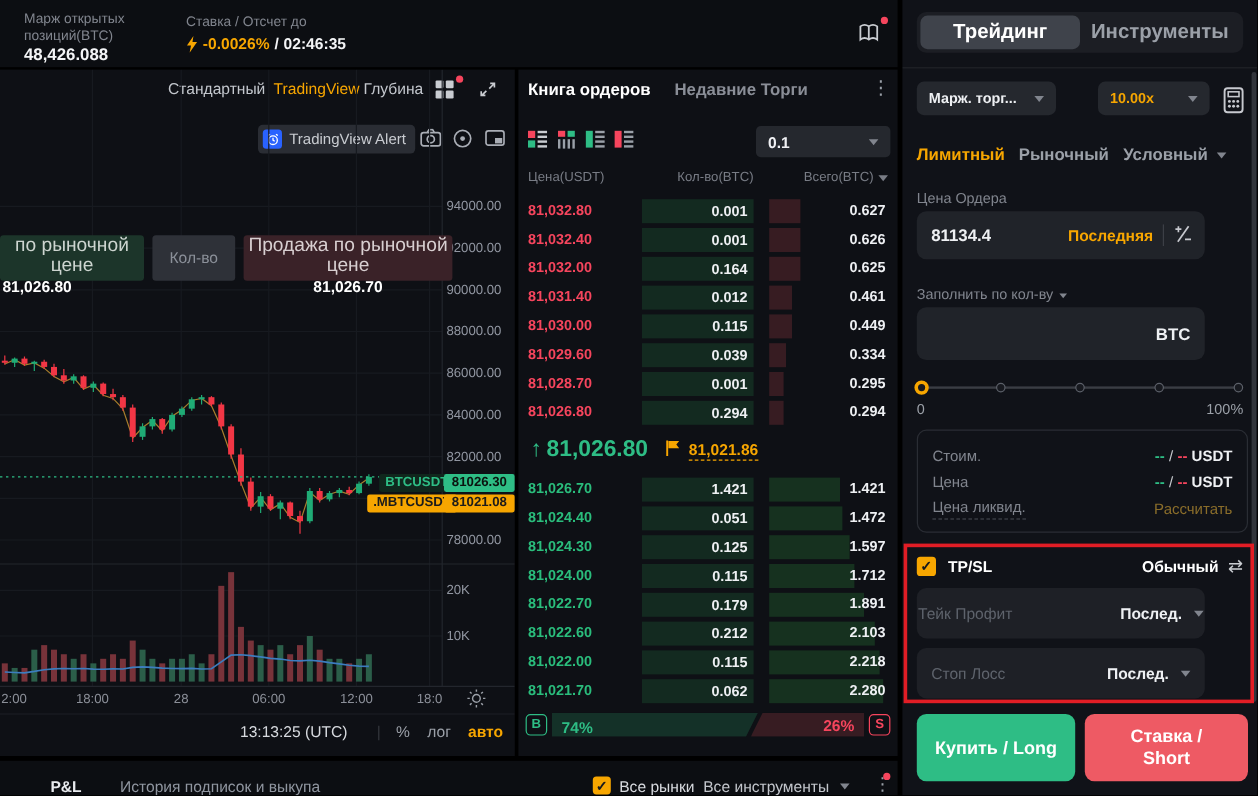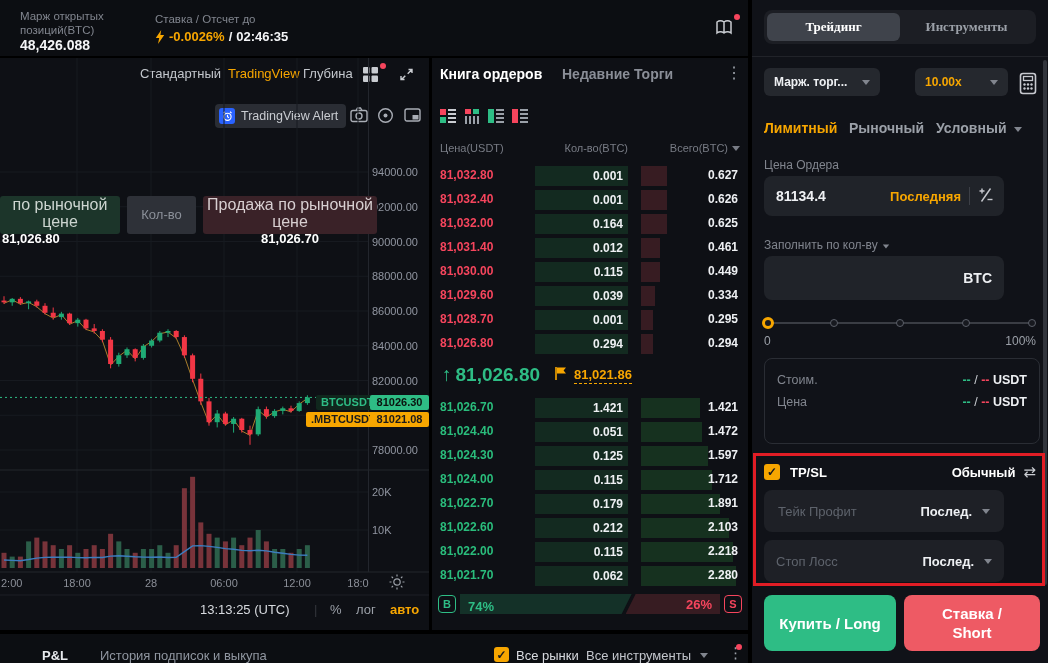--- a/index.html
+++ b/index.html
@@ -50,21 +50,21 @@
   .ask .ob-depth { background:#371c22; }
   .bid .ob-depth { background:#16311f; }
   .ob-total { position:absolute; right:10px; top:4px; color:#eef0f3; font-size:12px; font-weight:600; }
   .mini-icon { position:absolute; top:0; width:16px; height:16px; cursor:pointer; }
   .dd { background:#25282e; border-radius:4px; color:#f0f1f4; font-weight:700; display:flex; align-items:center; justify-content:space-between; cursor:pointer; }
   .caret { width:0; height:0; border-left:4px solid transparent; border-right:4px solid transparent; border-top:5px solid #81858e; display:inline-block; }
   .ratio-badge { width:18px; height:18px; border-radius:4px; font-size:11px; font-weight:700; display:flex; align-items:center; justify-content:center; }
 
   
   .rp-tabs { position:absolute; left:12px; top:10px; width:272px; height:34px; background:#1c1e24; border-radius:8px; display:flex; padding:3px; }
-  .rp-tab { flex:1; display:flex; align-items:center; justify-content:center; font-size:13px; font-weight:700; color:#9ba0a8; border-radius:6px; cursor:pointer;font-family:Liberation Serif, serif; }
+  .rp-tab { flex:1; display:flex; align-items:center; justify-content:center; font-size:17px; font-weight:700; color:#9ba0a8; border-radius:6px; cursor:pointer; }
   .rp-tab.active { background:#3f434b; color:#fff; }
   .rp-dd { position:absolute; height:28px; background:#25282e; border-radius:6px; display:flex; align-items:center; justify-content:space-between; padding:0 10px; font-size:12px; font-weight:700; cursor:pointer; }
   .otype { position:absolute; top:120px; font-size:14px; font-weight:700; color:#9ba0a8; cursor:pointer; }
   .otype.active { color:#f7a600; }
   .fld-label { position:absolute; left:12px; color:#81858e; font-size:12px; }
   .inp { position:absolute; left:12px; width:240px; background:#202329; border-radius:8px; display:flex; align-items:center; }
   .info-box { position:absolute; left:12px; top:358px; width:276px; height:86px; border:1px solid #2a2d34; border-radius:8px; padding:10px 12px; }
   .info-row { display:flex; justify-content:space-between; height:22px; align-items:center; font-size:12.5px; }
   .i-label { color:#81858e; }
   .dash-g { color:#2ebd85; font-weight:700; }
@@ -391,20 +391,24 @@
           <rect x="0" y="1" width="6" height="14" fill="#f6455d"></rect>
           <g fill="#9aa0a8">
             <rect x="8" y="1" width="8" height="2"></rect>
             <rect x="8" y="5" width="8" height="2"></rect>
             <rect x="8" y="9" width="8" height="2"></rect>
             <rect x="8" y="13" width="8" height="2"></rect>
           </g>
         </svg>
     </span>
 
+    <div class="dd abs" style="left:198px; top:47px; width:112px; height:26px; padding:0 10px; font-size:13px;">
+      <span>0.1</span>
+        <span class="caret"></span>
+    </div>
 
     <div class="ob-head-row">
       <span class="abs" style="left:8px;">Цена(USDT)</span>
       <span class="abs" style="left:120px; width:76px; text-align:right;">Кол-во(BTC)</span>
       <span class="abs" style="right:20px;">Всего(BTC)</span>
       <span class="caret abs" style="right:8px; top:4px; border-top-color:#787c85;"></span>
     </div>
 
     <div id="ob-asks" class="abs" style="left:0; top:106px; width:100%;">
         <div class="ob-row ask">
@@ -602,29 +606,33 @@
 
     <div class="info-box">
       <div class="info-row">
         <span class="i-label">Стоим.</span>
         <span><span class="dash-g">--</span> <span style="color:#c9ccd1;">/</span> <span class="dash-r">--</span> <span class="i-unit">USDT</span></span>
       </div>
       <div class="info-row">
         <span class="i-label">Цена</span>
         <span><span class="dash-g">--</span> <span style="color:#c9ccd1;">/</span> <span class="dash-r">--</span> <span class="i-unit">USDT</span></span>
       </div>
+      <div class="info-row">
+        <span class="i-label" style="border-bottom:1px dashed #4a4e56; padding-bottom:2px;">Цена ликвид.</span>
+        <span style="color:#8a6d2a; cursor:pointer;">Рассчитать</span>
+      </div>
     </div>
 
     <div class="abs" style="left:12px; top:462px; width:272px; height:20px; display:flex; align-items:center;">
       <span class="checkbox">✓</span>
       <span style="color:#fff; font-weight:700; font-size:13px; margin-left:10px; flex:1;">TP/SL</span>
       <span style="color:#fff; font-weight:700; font-size:13px; margin-right:8px;">Обычный</span>
       <span style="color:#c9ccd1; font-size:15px; cursor:pointer;">⇄</span>
     </div>
-    <div class="inp" style="top:490px; height:42px; padding:0 14px; background:#1e2026;">
+    <div class="inp" style="top:490px; height:42px; padding:0 1px; background:#1e2026;">
       <span style="color:#5e636c; font-size:13px; flex:1;">Тейк Профит</span>
       <span style="color:#eef0f3; font-size:13px; font-weight:700; margin-right:10px;">Послед.</span>
       <span class="caret"></span>
     </div>
     <div class="inp" style="top:540px; height:42px; padding:0 12px; background:#1e2026;">
       <span style="color:#5e636c; font-size:13px; flex:1;">Стоп Лосс</span>
       <span style="color:#eef0f3; font-size:13px; font-weight:700; margin-right:10px;">Послед.</span>
       <span class="caret"></span>
     </div>
 

